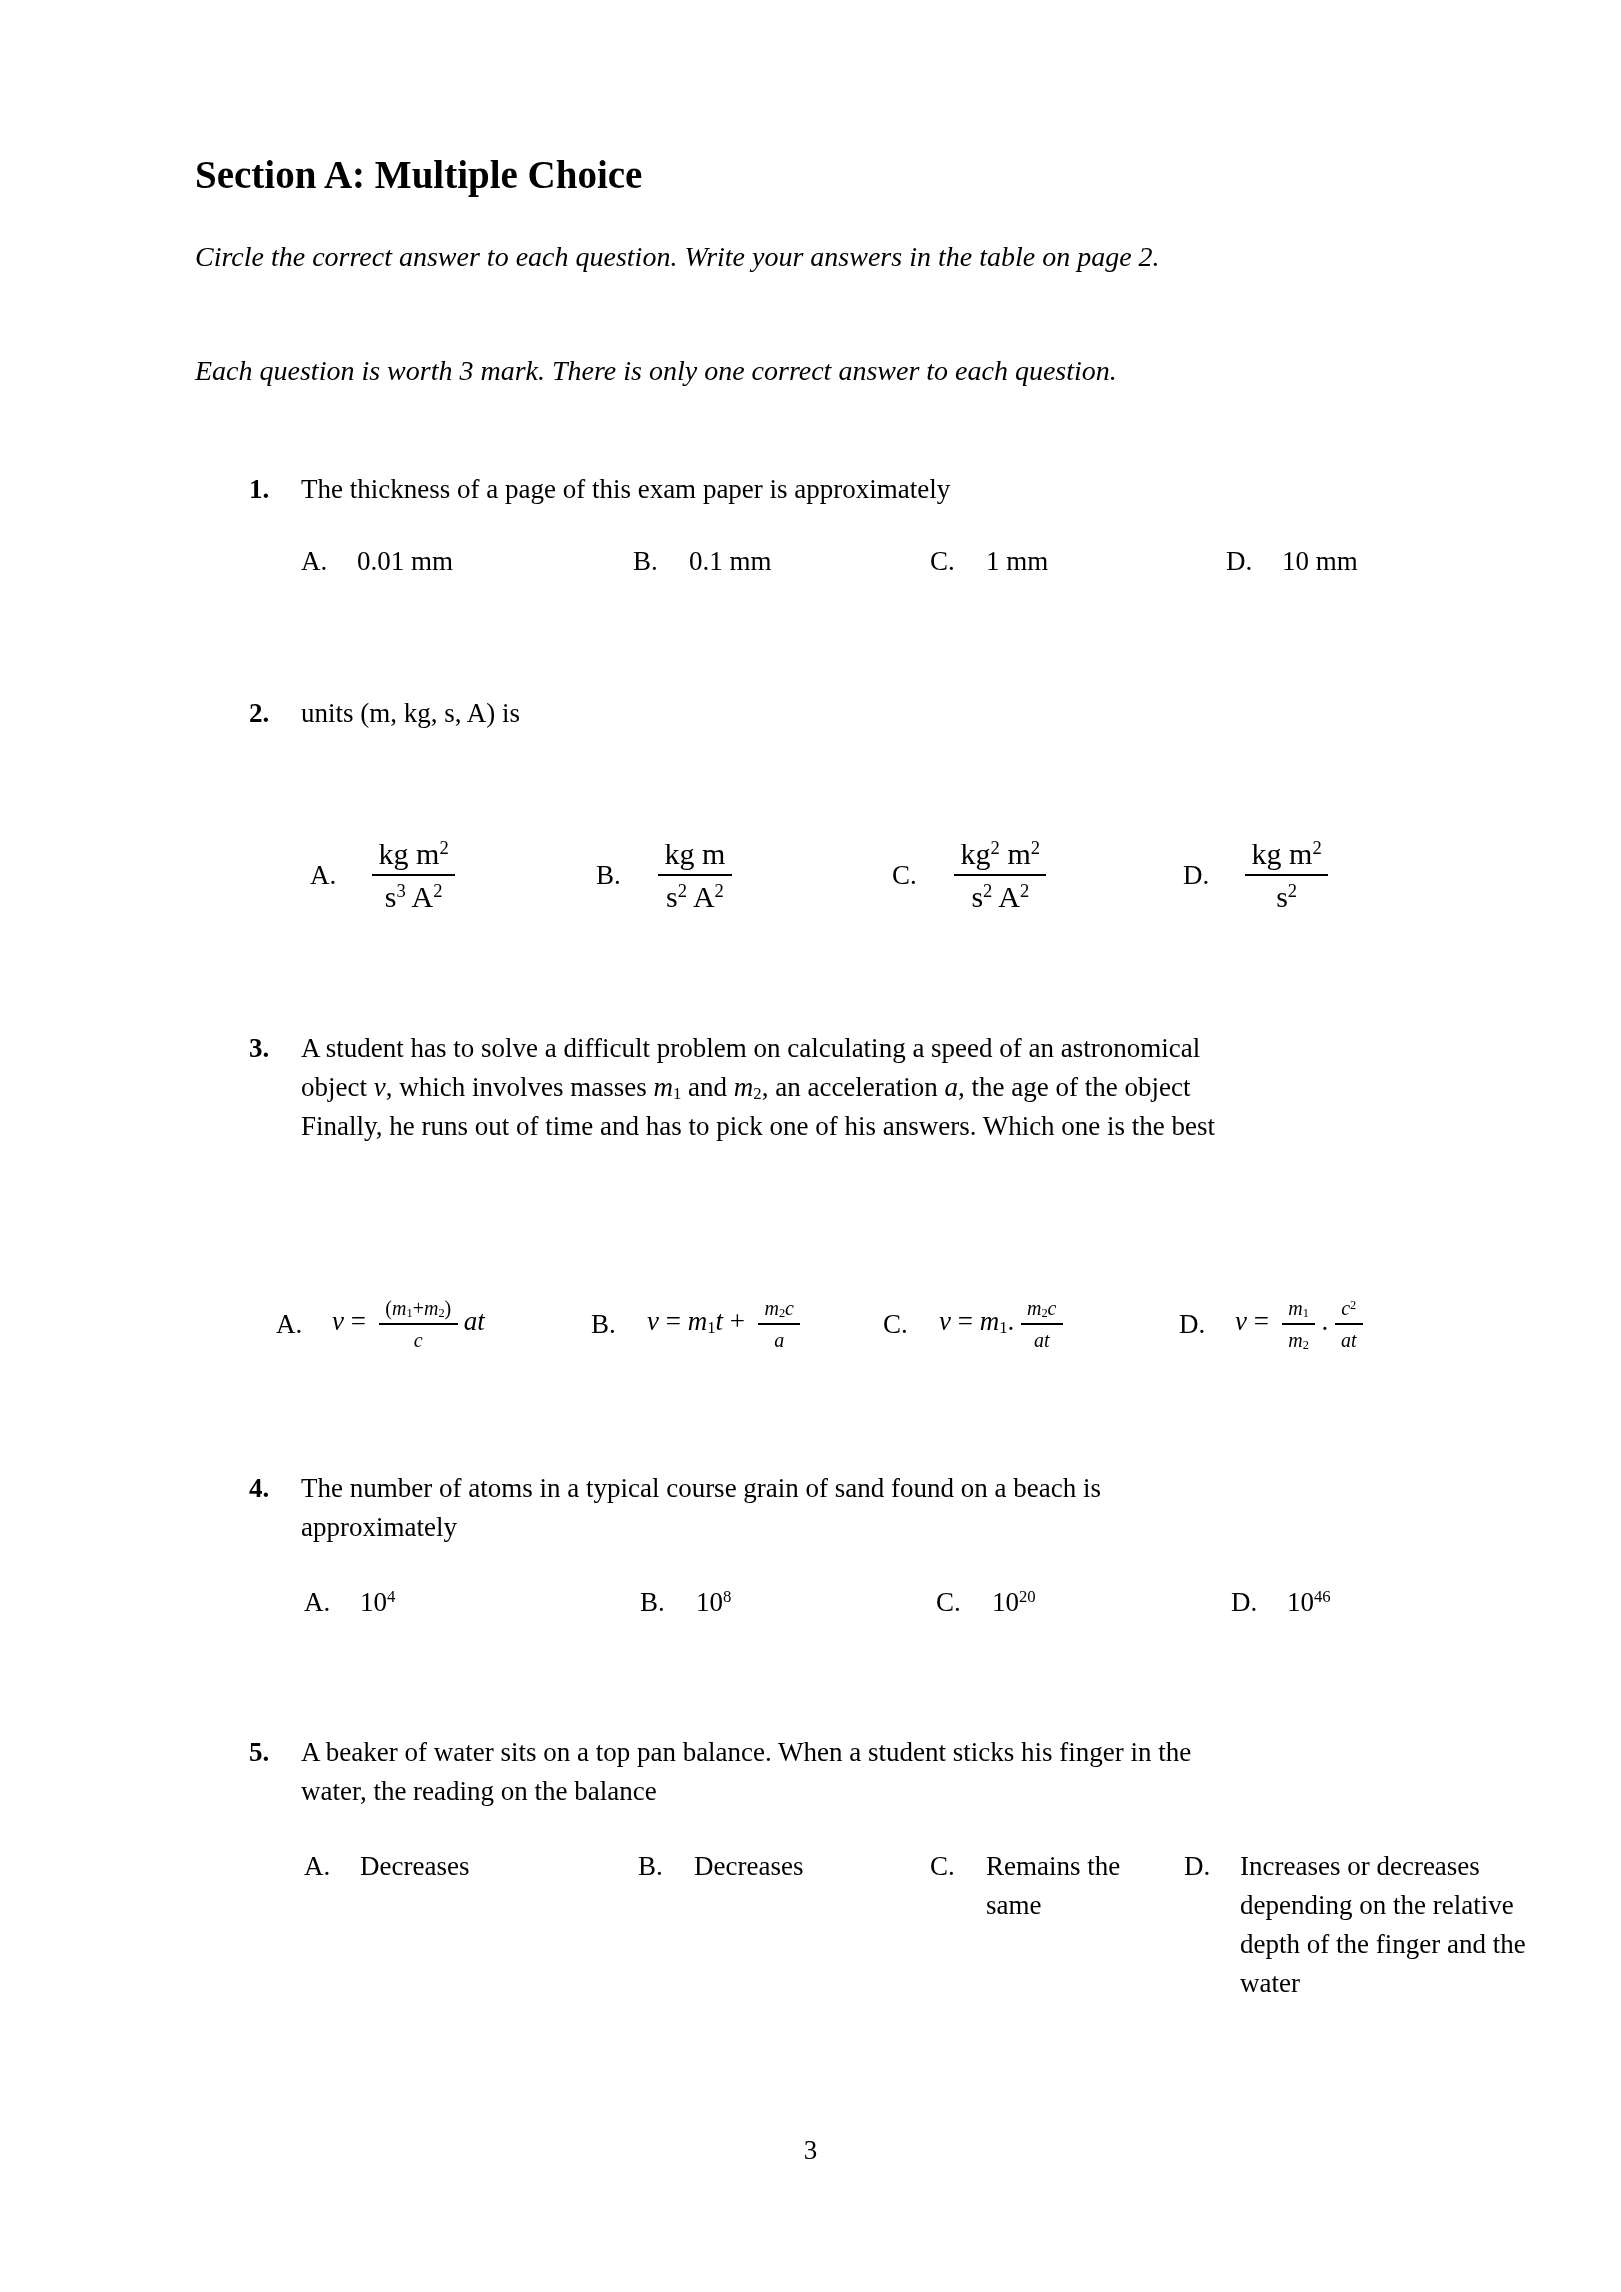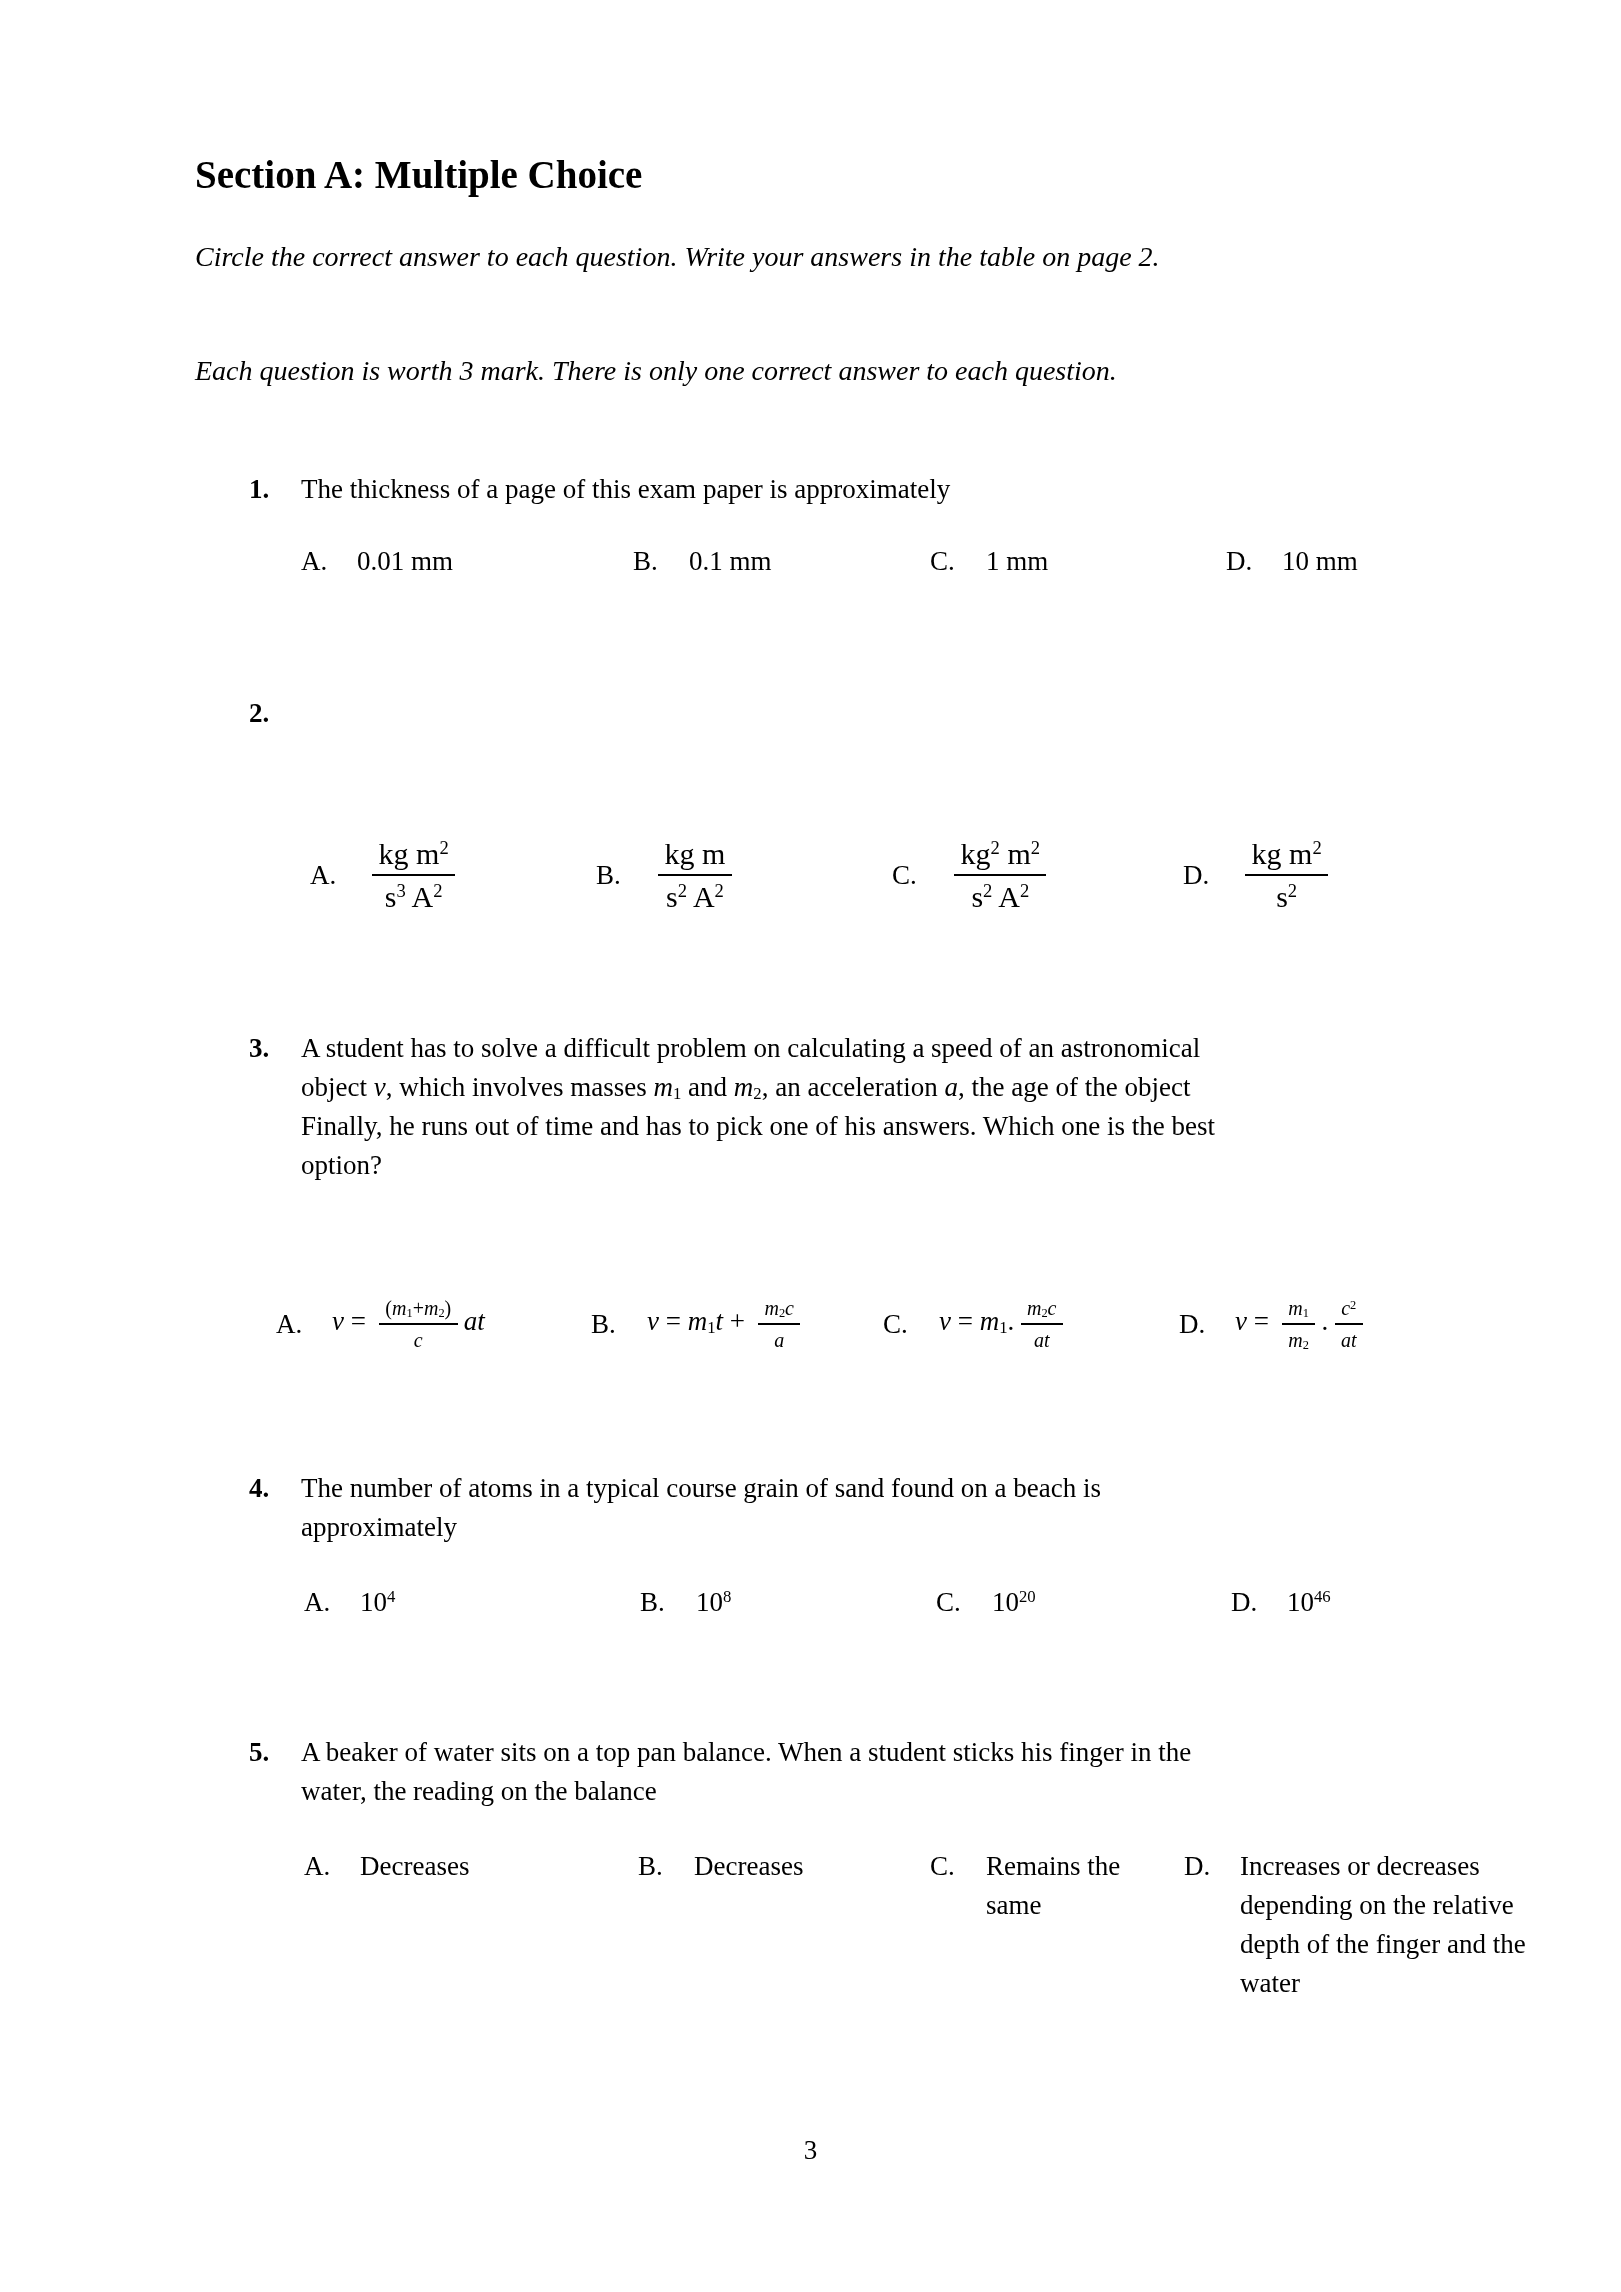--- a/index.html
+++ b/index.html
@@ -82,20 +82,21 @@
     <span class="obody">1 mm</span>
   </div>
   <div class="opt" style="left:1226px;">
     <span class="olabel">D.</span>
     <span class="obody">10 mm</span>
   </div>
 </div>
 
 <div class="abs q" style="top:694px;">
   <span class="qnum">2.</span>
+  <div class="qline">units (m, kg, s, A) is</div>
 </div>
 <div class="orow row-q2">
   <div class="opt" style="left:310px;">
     <span class="olabel">A.</span>
     <span class="obody"><span class="frac"><span class="fnum">kg m<sup>2</sup></span><span class="fden">s<sup>3</sup> A<sup>2</sup></span></span></span>
   </div>
   <div class="opt" style="left:596px;">
     <span class="olabel">B.</span>
     <span class="obody"><span class="frac"><span class="fnum">kg m</span><span class="fden">s<sup>2</sup> A<sup>2</sup></span></span></span>
   </div>
@@ -107,21 +108,20 @@
     <span class="olabel">D.</span>
     <span class="obody"><span class="frac"><span class="fnum">kg m<sup>2</sup></span><span class="fden">s<sup>2</sup></span></span></span>
   </div>
 </div>
 
 <div class="abs q" style="top:1029px;">
   <span class="qnum">3.</span>
   <div class="qline">A student has to solve a difficult problem on calculating a speed of an astronomical</div>
   <div class="qline">object <span class="it">v</span>, which involves masses <span class="it">m</span><sub>1</sub> and <span class="it">m</span><sub>2</sub>, an acceleration <span class="it">a</span>, the age of the object</div>
   <div class="qline">Finally, he runs out of time and has to pick one of his answers. Which one is the best</div>
-  <div class="qline">option?</div>
 </div>
 <div class="orow row-q3">
   <div class="opt" style="left:276px;">
     <span class="olabel">A.</span>
     <span class="obody"><span class="it">v</span> = <span class="frac"><span class="fnum">(<span class="it">m</span><sub>1</sub>+<span class="it">m</span><sub>2</sub>)</span><span class="fden"><span class="it">c</span></span></span><span class="it">at</span></span>
   </div>
   <div class="opt" style="left:591px;">
     <span class="olabel">B.</span>
     <span class="obody"><span class="it">v</span> = <span class="it">m</span><sub>1</sub><span class="it">t</span> + <span class="frac"><span class="fnum"><span class="it">m</span><sub>2</sub><span class="it">c</span></span><span class="fden"><span class="it">a</span></span></span></span>
   </div>

